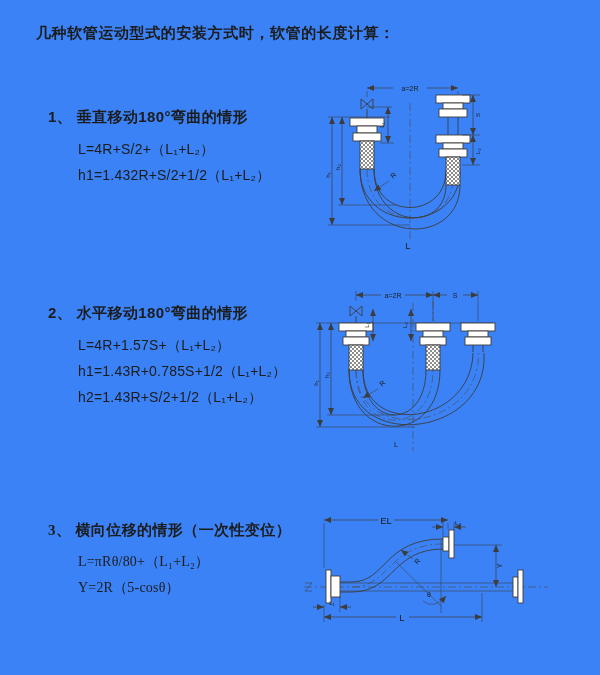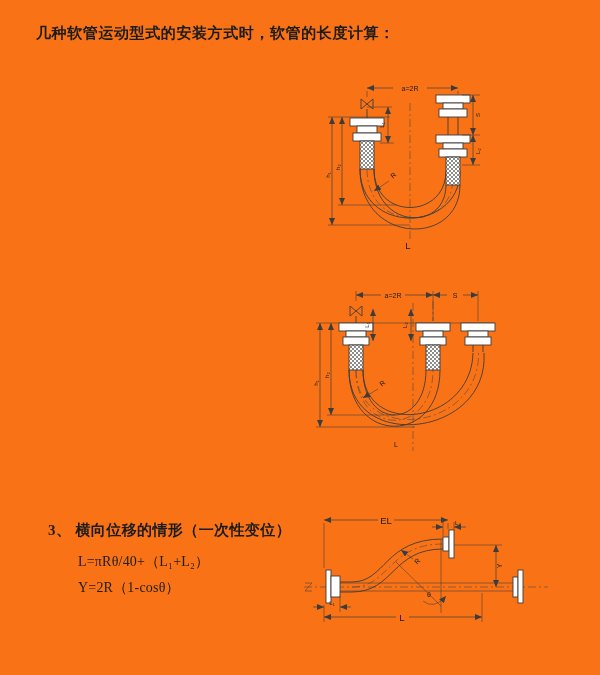--- a/index.html
+++ b/index.html
@@ -1,19 +1,19 @@
 <!DOCTYPE html>
 <html><head>
 <meta charset="utf-8">
 <style>
   * { box-sizing: border-box; margin: 0; padding: 0; }
   html, body { background: #ffffff; }
   .page {
     position: relative; width: 600px; height: 675px;
-    background: #f97316; overflow: hidden;
+    background: #3b82f6; overflow: hidden;
     font-family: "Liberation Sans", "DejaVu Sans", sans-serif;
     color: #1c1c1c;
   }
   .doc-title { position: absolute; left: 36px; top: 24px; font-size: 15px; font-weight: 700; letter-spacing: .6px; }
   .sec { position: absolute; left: 48px; }
   .s1 { top: 108px; } .s2 { top: 304px; } .s3 { top: 521px; font-family: Liberation Serif, serif; }
   .sec-heading { font-size: 15px; font-weight: 700; letter-spacing: .4px; margin-bottom: 9px; white-space: nowrap; }
   .formula { font-size: 14px; margin-left: 30px; line-height: 26px; letter-spacing: .2px; white-space: nowrap; }
   .diagram { position: absolute; }
   .d1 { left: 310px; top: 75px; } .d2 { left: 303px; top: 275px; } .d3 { left: 296px; top: 500px; }
@@ -29,20 +29,23 @@
   .biglabel{ font-size: 9.5px; }
 </style>
 </head>
 <body>
 
 <div class="page">
 
   <div class="doc-title">几种软管运动型式的安装方式时，软管的长度计算：</div>
 
   <div class="sec s1">
+    <div class="sec-heading">1、 垂直移动180°弯曲的情形</div>
+    <div class="formula">L=4R+S/2+（L₁+L₂）</div>
+    <div class="formula">h1=1.432R+S/2+1/2（L₁+L₂）</div>
   </div>
 
   <div class="diagram d1">
     <svg width="200" height="185" viewBox="0 0 200 185">
       <defs>
         <marker id="m1" markerWidth="8" markerHeight="8" refX="7" refY="3" orient="auto-start-reverse" markerUnits="userSpaceOnUse">
           <path d="M0,0 L7,3 L0,6 z" fill="#3c3c3c"></path>
         </marker>
         <pattern id="braid1" width="4" height="4" patternUnits="userSpaceOnUse">
           <rect width="4" height="4" fill="#fffefc"></rect>
@@ -109,20 +112,26 @@
       <text class="dimtxt-s" transform="rotate(-90 20 100)" x="20" y="100" text-anchor="middle">h₁</text>
       <text class="dimtxt-s" transform="rotate(-90 30 92)" x="30" y="92" text-anchor="middle">h₂</text>
 
       <line class="thin" x1="79" y1="106" x2="64" y2="116" marker-end="url(#m1)"></line>
       <text class="dimtxt" transform="rotate(-40 85 102)" x="85" y="102" text-anchor="middle">R</text>
 
       <text class="biglabel" x="98" y="174" text-anchor="middle">L</text>
     </svg>
   </div>
 
+  <div class="sec s2">
+    <div class="sec-heading">2、 水平移动180°弯曲的情形</div>
+    <div class="formula">L=4R+1.57S+（L₁+L₂）</div>
+    <div class="formula">h1=1.43R+0.785S+1/2（L₁+L₂）</div>
+    <div class="formula">h2=1.43R+S/2+1/2（L₁+L₂）</div>
+  </div>
 
   <div class="diagram d2">
     <svg width="205" height="190" viewBox="0 0 205 190">
       <defs>
         <marker id="m2" markerWidth="8" markerHeight="8" refX="7" refY="3" orient="auto-start-reverse" markerUnits="userSpaceOnUse">
           <path d="M0,0 L7,3 L0,6 z" fill="#3c3c3c"></path>
         </marker>
         <pattern id="braid2" width="4" height="4" patternUnits="userSpaceOnUse">
           <rect width="4" height="4" fill="#fffefc"></rect>
           <path d="M0,0 L4,4 M4,0 L0,4" stroke="#5a5a5a" stroke-width="0.7"></path>
@@ -188,22 +197,22 @@
 
       <line class="thin" x1="75" y1="114" x2="60" y2="123" marker-end="url(#m2)"></line>
       <text class="dimtxt" transform="rotate(-40 81 110)" x="81" y="110" text-anchor="middle">R</text>
 
       <text class="dimtxt" x="93" y="172" text-anchor="middle">L</text>
     </svg>
   </div>
 
   <div class="sec s3">
     <div class="sec-heading">3、 横向位移的情形（一次性变位）</div>
-    <div class="formula">L=πRθ/40+（L₁+L₂）</div>
-    <div class="formula">Y=2R（1-cosθ）</div>
+    <div class="formula">L=πRθ/80+（L₁+L₂）</div>
+    <div class="formula">Y=2R（5-cosθ）</div>
   </div>
 
   <div class="diagram d3">
     <svg width="300" height="135" viewBox="0 0 300 135">
       <defs>
         <marker id="m3" markerWidth="8" markerHeight="8" refX="7" refY="3" orient="auto-start-reverse" markerUnits="userSpaceOnUse">
           <path d="M0,0 L7,3 L0,6 z" fill="#3c3c3c"></path>
         </marker>
       </defs>
 

